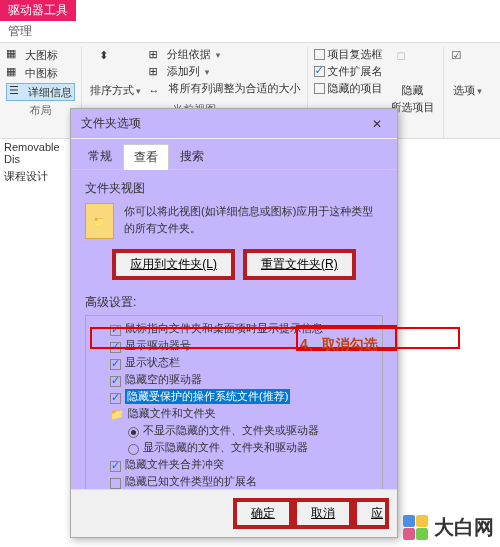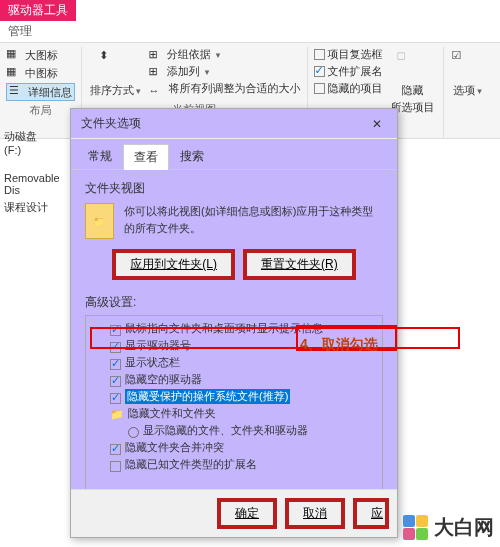--- a/index.html
+++ b/index.html
@@ -47,21 +47,21 @@
 .radio.on::after { content:""; position:absolute; top:2px; left:2px; width:5px; height:5px; border-radius:50%; background:#333; }
 .highlighted { background:#0078d4; color:#fff; padding:0 2px; }
 .tree-row .chk, .tree-row .radio { margin-left:0; }
 
 .red-box { position:absolute; border:2px solid #e60000; pointer-events:none; }
 .red-box.big { left:90px; top:327px; width:370px; height:22px; }
 .red-box.small { left:296px; top:325px; width:101px; height:26px; }
 .annotation { position:absolute; left:300px; top:336px; color:#c2410c; font-size:14px; font-weight:bold; z-index:10; }
 
 .restore-row { padding:8px 14px; text-align:right; }
-.dialog-footer { border-top:1px solid #ddd; padding:8px; display:flex; justify-content:flex-end; gap:8px; background:#f0f0f0; }
+.dialog-footer { border-top:1px solid #ddd; padding:8px; display:flex; justify-content:flex-end; background:#f0f0f0; }
 
 .watermark { position:absolute; right:6px; bottom:6px; display:flex; align-items:center; gap:6px; font-size:20px; font-weight:bold; color:#333; }
 .wm-icon { display:flex; flex-wrap:wrap; width:26px; height:26px; }
 .wm-icon span { width:12px; height:12px; margin:0.5px; border-radius:2px; }
 </style>
 </head>
 <body>
 
 
 
@@ -129,21 +129,20 @@
 
   <div class="ribbon-group" style="border-right:none;">
     <div class="ribbon-btn">
       <span class="icon32">☑</span>
       <span class="dropdown-arrow">选项</span>
     </div>
   </div>
 </div>
 
 <div class="sidebar">
-  <div>动磁盘 (F:)</div>
   <div style="height:12px;"></div>
   <div>Removable Dis</div>
   <div>课程设计</div>
 </div>
 
 <div class="dialog">
   <div class="dialog-title">
     <span>文件夹选项</span>
     <span class="close-x">✕</span>
   </div>
@@ -181,20 +180,24 @@
           <span class="chk on"></span>
           <span>隐藏空的驱动器</span>
         </div>
       <div class="tree-row indent1">
           <span class="chk on"></span>
           <span class="highlighted">隐藏受保护的操作系统文件(推荐)</span>
         </div>
       <div class="tree-row indent1">
           <span>📁</span>
           <span>隐藏文件和文件夹</span>
+        </div>
+      <div class="tree-row indent2">
+          <span class="radio on"></span>
+          <span>不显示隐藏的文件、文件夹或驱动器</span>
         </div>
       <div class="tree-row indent2">
           <span class="radio"></span>
           <span>显示隐藏的文件、文件夹和驱动器</span>
         </div>
       <div class="tree-row indent1">
           <span class="chk on"></span>
           <span>隐藏文件夹合并冲突</span>
         </div>
       <div class="tree-row indent1">

